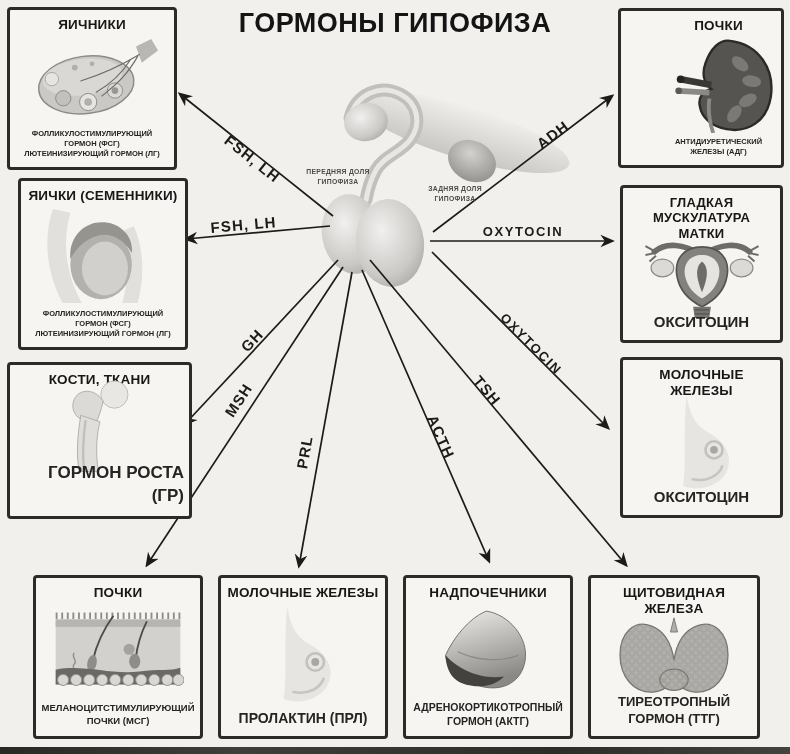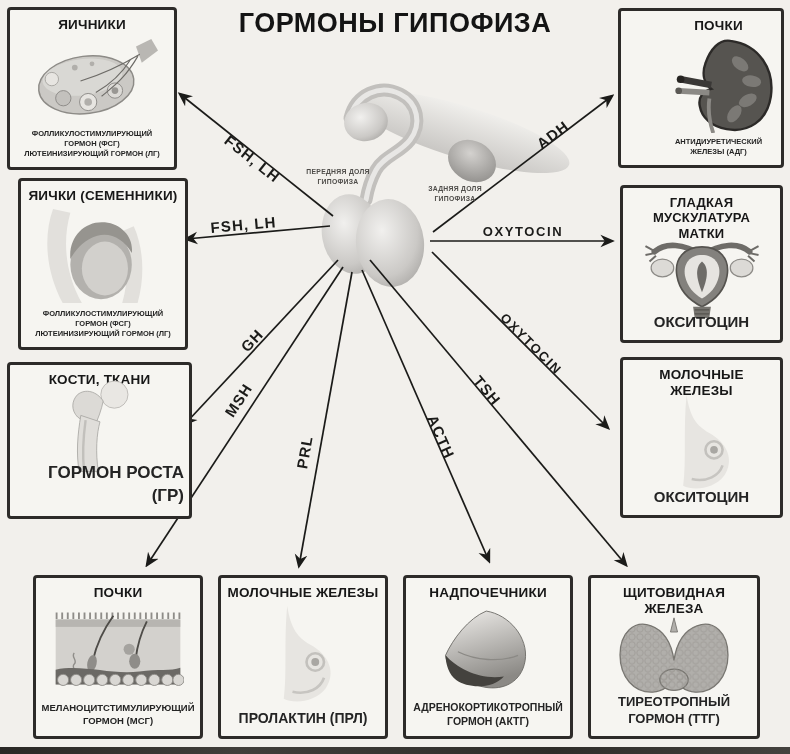--- a/index.html
+++ b/index.html
@@ -219,21 +219,21 @@
             <circle cx="64" cy="73" r="6"></circle>
             <circle cx="78" cy="73" r="6"></circle>
           <circle cx="92" cy="73" r="6"></circle>
             <circle cx="106" cy="73" r="6"></circle>
             <circle cx="120" cy="73" r="6"></circle>
           <circle cx="132" cy="73" r="6"></circle>
         </g>
       </svg>
     </div>
     <div class="b-hormone pre" style="font-size:9.5px;">МЕЛАНОЦИТСТИМУЛИРУЮЩИЙ
-ГОРМОН (МСГ)</div>
+ПОЧКИ (МСГ)</div>
   </div>
 
   <div class="box" style="left:218px;top:575px;width:170px;height:164px;">
     <div class="b-title pre">МОЛОЧНЫЕ ЖЕЛЕЗЫ</div>
     <div class="b-art">
       <svg width="102" height="98" viewBox="0 0 112 112">
         <path d="M38,0 C42,26 50,36 64,44 C86,56 94,76 82,94 C70,110 46,112 34,106 C38,78 34,38 38,0 Z" fill="#e7e5e1"></path>
         <path d="M44,98 C62,102 76,94 80,82" stroke="#c7c5c1" stroke-width="3" fill="none"></path>
         <circle cx="70" cy="64" r="10" fill="none" stroke="#c3c1bd" stroke-width="3"></circle>
         <circle cx="70" cy="64" r="4.5" fill="#a9a7a3"></circle>

